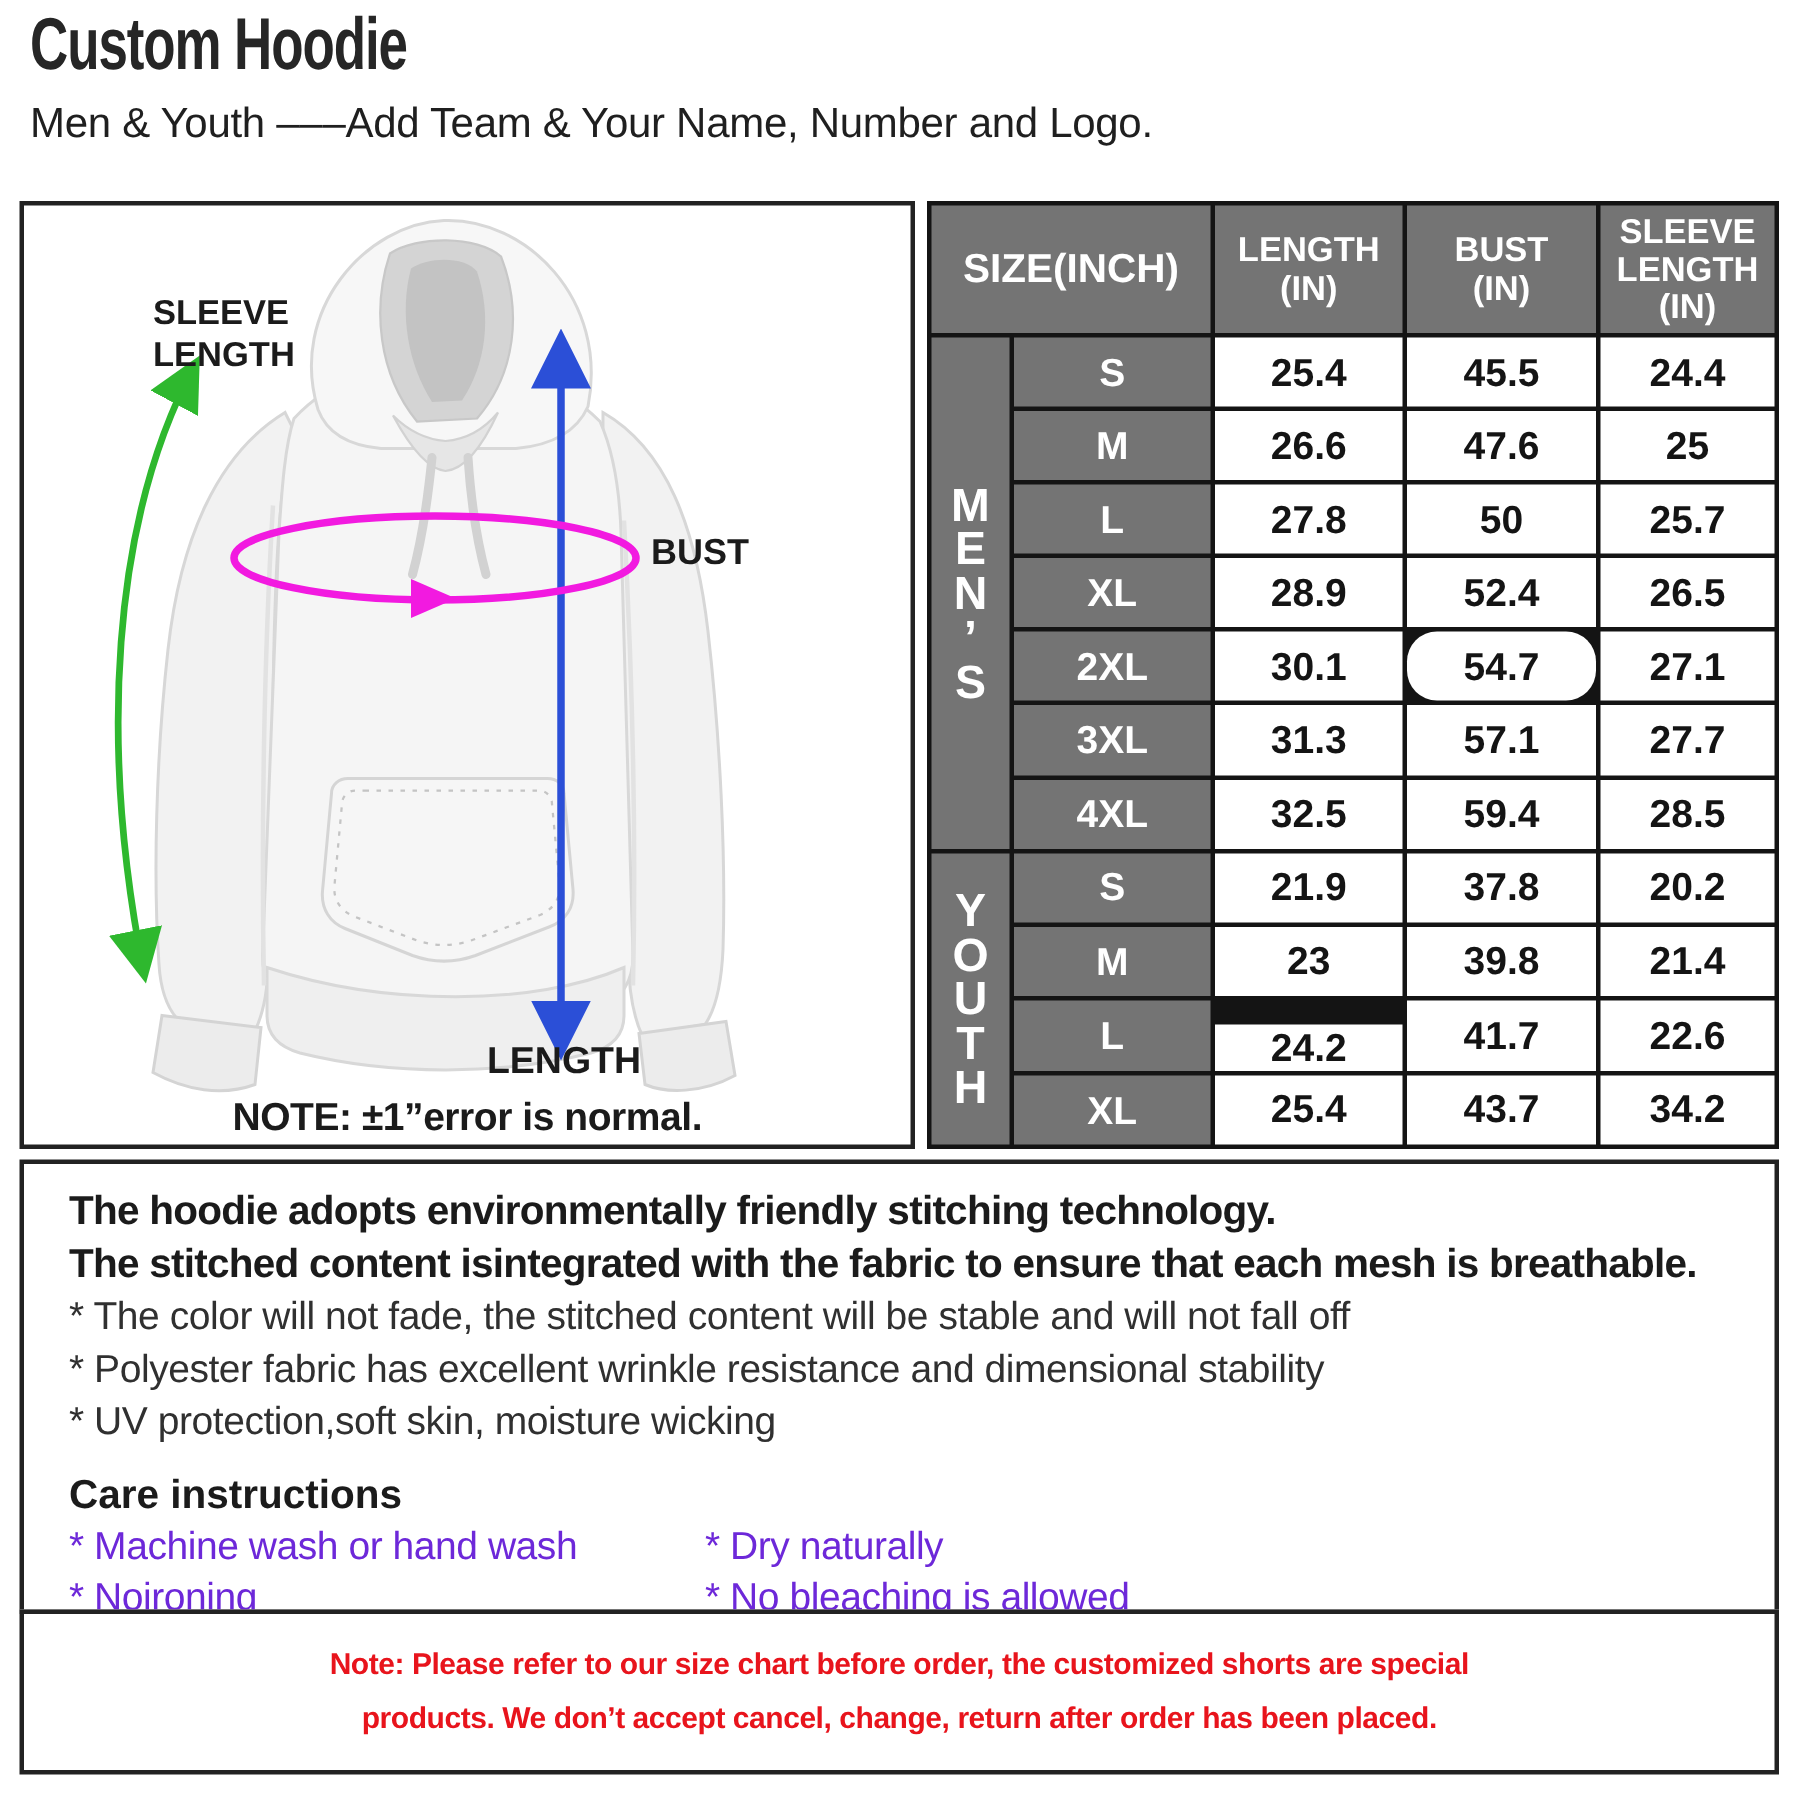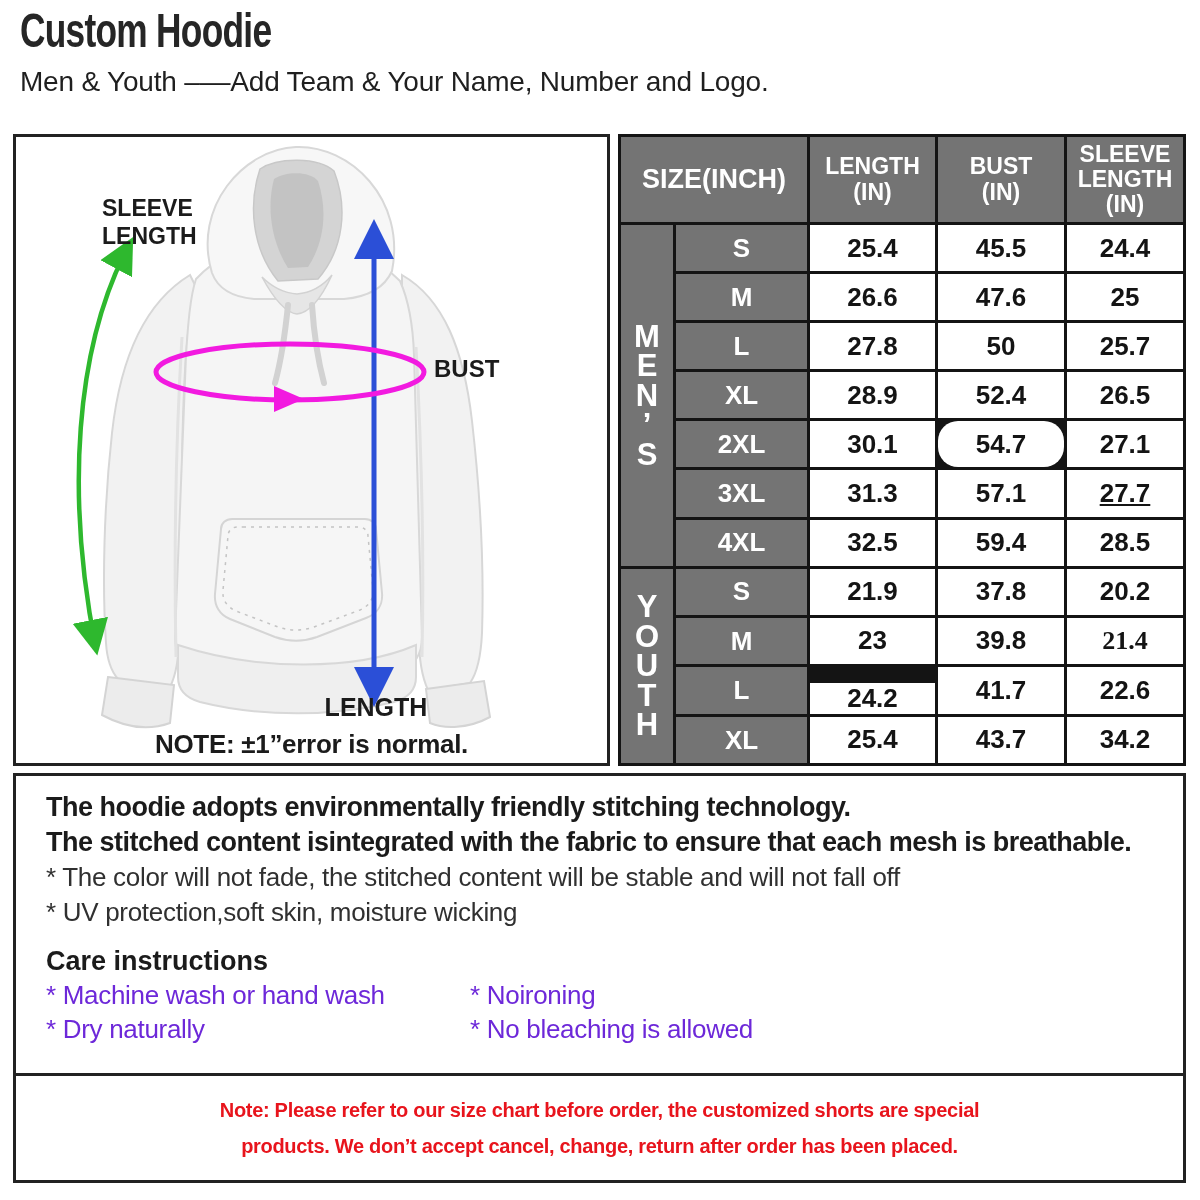--- a/index.html
+++ b/index.html
@@ -160,60 +160,61 @@
     <div class="cell val" style="grid-area: 5 / 3;">28.9</div>
     <div class="cell val" style="grid-area: 5 / 4;">52.4</div>
     <div class="cell val" style="grid-area: 5 / 5;">26.5</div>
     <div class="cell hdr size" style="grid-area: 6 / 2;">2XL</div>
     <div class="cell val" style="grid-area: 6 / 3;">30.1</div>
     <div class="cell val" style="grid-area: 6 / 4; border-radius: 20px;">54.7</div>
     <div class="cell val" style="grid-area: 6 / 5;">27.1</div>
     <div class="cell hdr size" style="grid-area: 7 / 2;">3XL</div>
     <div class="cell val" style="grid-area: 7 / 3;">31.3</div>
     <div class="cell val" style="grid-area: 7 / 4;">57.1</div>
-    <div class="cell val" style="grid-area: 7 / 5; text-decoration: underline;">27.7</div>
+    <div class="cell val" style="grid-area: 7 / 5;">27.7</div>
     <div class="cell hdr size" style="grid-area: 8 / 2;">4XL</div>
     <div class="cell val" style="grid-area: 8 / 3;">32.5</div>
     <div class="cell val" style="grid-area: 8 / 4;">59.4</div>
     <div class="cell val" style="grid-area: 8 / 5;">28.5</div>
     <div class="cell hdr group" style="grid-area: 9 / 1 / span 4;">Y
 O
 U
 T
 H</div>
     <div class="cell hdr size" style="grid-area: 9 / 2;">S</div>
     <div class="cell val" style="grid-area: 9 / 3;">21.9</div>
     <div class="cell val" style="grid-area: 9 / 4;">37.8</div>
     <div class="cell val" style="grid-area: 9 / 5;">20.2</div>
     <div class="cell hdr size" style="grid-area: 10 / 2;">M</div>
     <div class="cell val" style="grid-area: 10 / 3;">23</div>
     <div class="cell val" style="grid-area: 10 / 4;">39.8</div>
-    <div class="cell val" style="grid-area: 10 / 5; font-family: Liberation Serif, serif;">21.4</div>
+    <div class="cell val" style="grid-area: 10 / 5;">21.4</div>
     <div class="cell hdr size" style="grid-area: 11 / 2;">L</div>
     <div class="cell val" style="grid-area: 11 / 3; margin-top: 16px;">24.2</div>
     <div class="cell val" style="grid-area: 11 / 4;">41.7</div>
     <div class="cell val" style="grid-area: 11 / 5;">22.6</div>
     <div class="cell hdr size" style="grid-area: 12 / 2;">XL</div>
     <div class="cell val" style="grid-area: 12 / 3;">25.4</div>
     <div class="cell val" style="grid-area: 12 / 4;">43.7</div>
     <div class="cell val" style="grid-area: 12 / 5;">34.2</div>
   </div>
 
 <div id="description-panel" class="abs">
   <div class="desc-line bold">The hoodie adopts environmentally friendly stitching technology.</div>
   <div class="desc-line bold">The stitched content isintegrated with the fabric to ensure that each mesh is breathable.</div>
   <div id="desc-bullets">
       <div class="desc-line">* The color will not fade, the stitched content will be stable and will not fall off</div>
+      <div class="desc-line">* Polyester fabric has excellent wrinkle resistance and dimensional stability</div>
       <div class="desc-line">* UV protection,soft skin, moisture wicking</div>
     </div>
   <div id="care-heading">Care instructions</div>
   <div id="care-grid">
       <div class="care-item">* Machine wash or hand wash</div>
+      <div class="care-item">* Dry naturally</div>
       <div class="care-item">* Noironing</div>
-      <div class="care-item">* Dry naturally</div>
       <div class="care-item">* No bleaching is allowed</div>
     </div>
 </div>
 
 <div id="order-note-panel" class="abs">
   <div class="note-line" style="color: rgb(232, 20, 28);">Note: Please refer to our size chart before order, the customized shorts are special</div>
   <div class="note-line" style="color: rgb(232, 20, 28);">products. We don’t accept cancel, change, return after order has been placed.</div>
 </div>
 
 </body></html>

